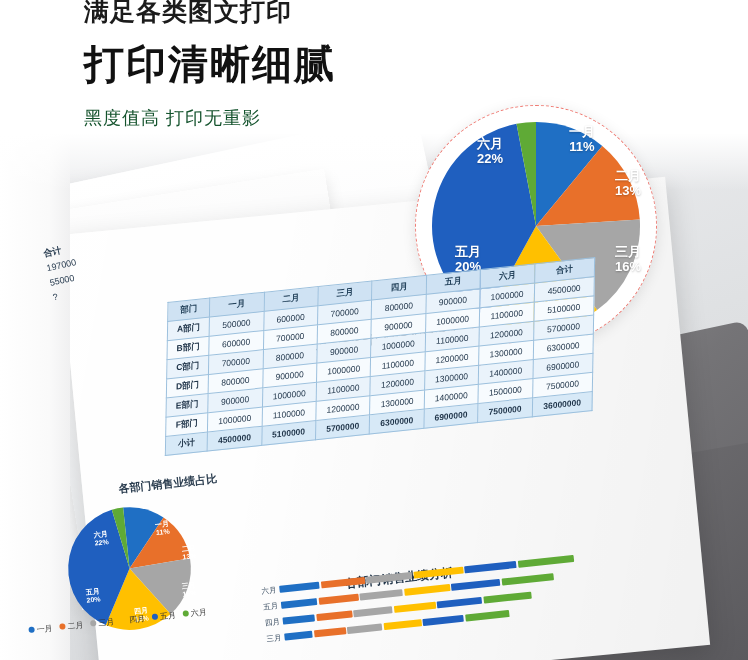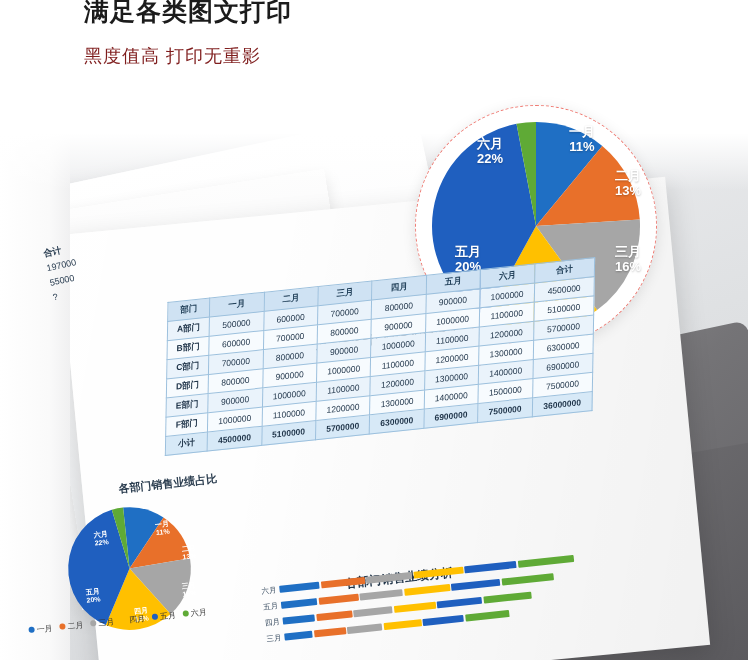--- a/index.html
+++ b/index.html
@@ -67,21 +67,21 @@
     font-size:25px;color:#1b1b1b;font-weight:700;letter-spacing:1px;
     line-height:34px;
   }
   .h-main{
     margin-top:10px;
     font-size:40px;color:#111111;font-weight:800;letter-spacing:2px;
     line-height:52px;
   }
   .h-desc{
     margin-top:16px;
-    font-size:18px;color:#7f1d1d;font-weight:500;letter-spacing:1px;
+    font-size:18px;color:#14532d;font-weight:500;letter-spacing:1px;
   }
 
   
   .callout{
     position:absolute;left:415px;top:105px;width:240px;height:240px;
     border:1.5px dashed #f07a72;border-radius:50%;
     background:#ffffff;
     box-shadow:0 3px 14px rgba(0,0,0,.10);
   }
   .callout-pie{position:absolute;left:14px;top:14px;width:212px;height:212px;}
@@ -166,20 +166,21 @@
 
   <div style="position:absolute;left:48px;top:243px;transform:rotate(-12deg);font-size:9px;color:#2a3e52;line-height:15px;">
     <div style="font-weight:700;">合计</div>
     <div>197000</div>
     <div>55000</div>
     <div>?</div>
   </div>
 
   <div class="headings">
     <div class="h-sub-top">满足各类图文打印</div>
+    <div class="h-main">打印清晰细腻</div>
     <div class="h-desc">黑度值高 打印无重影</div>
   </div>
 
   <svg class="leader" viewBox="0 0 125 95">
     <path d="M120 2 L60 60 L2 90" stroke="#f07a72" stroke-width="1.2" fill="none" stroke-dasharray="4 3"></path>
   </svg>
 
   <div class="callout">
     <svg class="callout-pie" viewBox="0 0 212 212">
 

